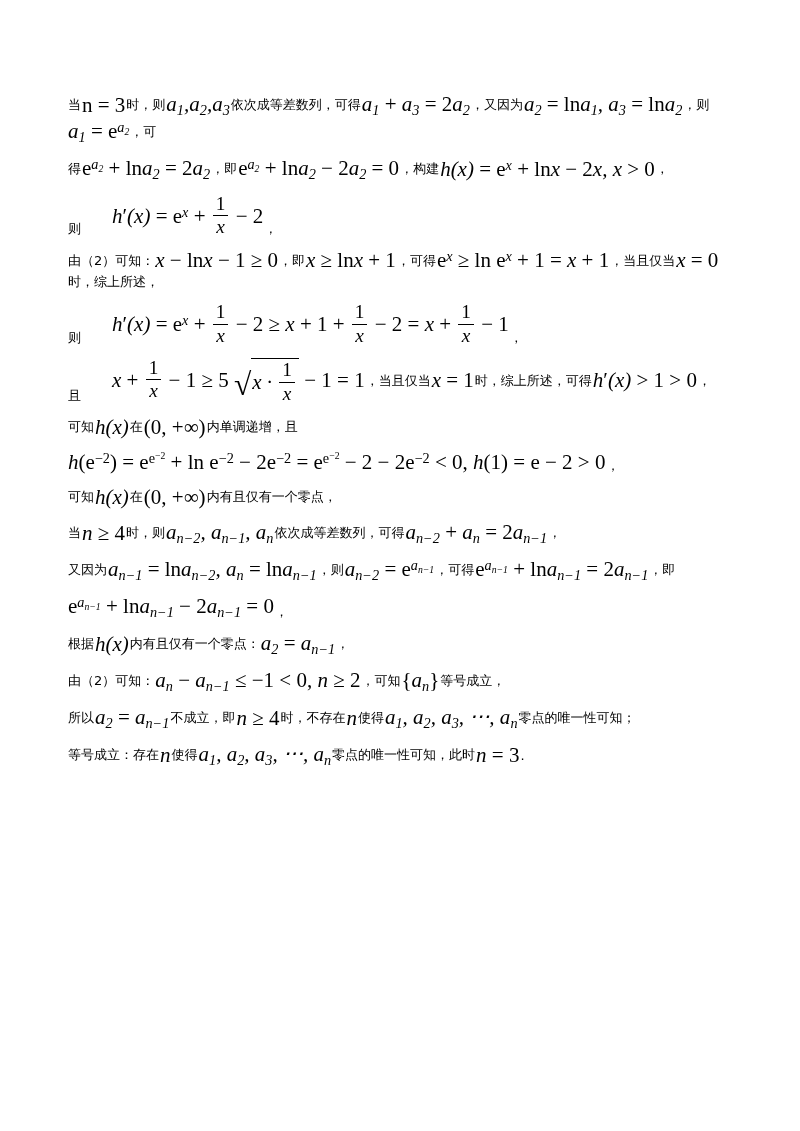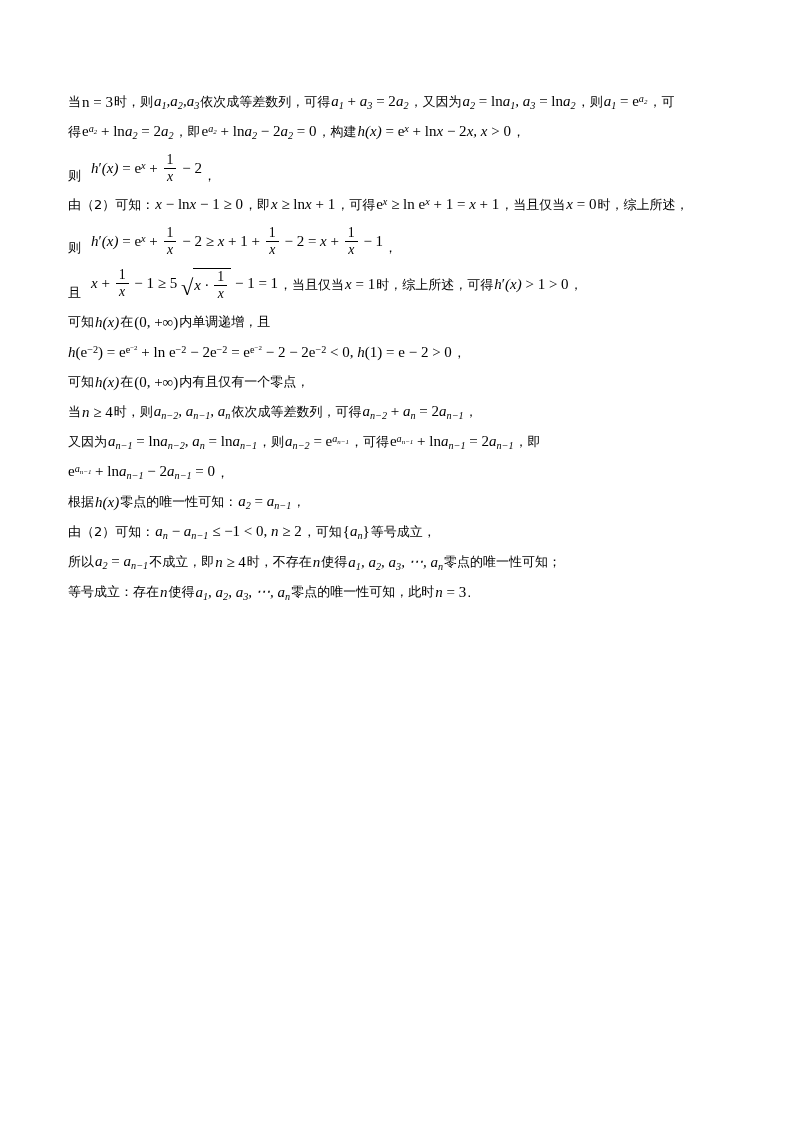--- a/index.html
+++ b/index.html
@@ -29,21 +29,21 @@
     top: 92px;
     width: 672px;
   }
   .cn {
     font-family: "DejaVu Sans", sans-serif;
     font-size: 13px;
   }
   .mth {
     font-family: "Liberation Serif", serif;
     font-style: italic;
-    font-size: 15px;
+    font-size: 21px;
     white-space: nowrap;
   }
   .mth .up {
     font-style: normal;
   }
   sub {
     font-size: 0.68em;
     vertical-align: -0.28em;
     font-style: italic;
   }
@@ -83,21 +83,21 @@
     border-top: 1px solid #000;
     padding: 0 2px 0 1px;
     display: inline-block;
     vertical-align: 0.12em;
   }
   .ml-left {
     display: inline-block;
     vertical-align: middle;
   }
   .indent-math {
-    margin-left: 9px;
+    margin-left: 30px;
   }
   .rowline {
     display: flex;
     align-items: center;
     flex-wrap: wrap;
     margin-bottom: 10px;
     min-height: 20px;
   }
   .rowline > * {
     margin-right: 1px;
@@ -229,21 +229,21 @@
     </div>
 
     <div class="rowline">
       <span class="mth"><span class="up">e</span><sup>a<sub>n−1</sub></sup> <span class="up">+ ln</span>a<sub>n−1</sub> <span class="up">− 2</span>a<sub>n−1</sub> <span class="up">= 0</span></span>
       <span class="cn" style="align-self:flex-end;">，</span>
     </div>
 
     <div class="rowline">
       <span class="cn">根据</span>
       <span class="mth">h(x)</span>
-      <span class="cn">零点的唯一性可知：</span>
+      <span class="cn">内有且仅有一个零点：</span>
       <span class="mth">a<sub>2</sub> <span class="up">=</span> a<sub>n−1</sub></span>
       <span class="cn">，</span>
     </div>
 
     <div class="rowline">
       <span class="cn">由（2）可知：</span>
       <span class="mth">a<sub>n</sub> <span class="up">−</span> a<sub>n−1</sub> <span class="up">≤ −1 &lt; 0,</span> n <span class="up">≥ 2</span></span>
       <span class="cn">，可知</span>
       <span class="mth"><span class="up">{</span>a<sub>n</sub><span class="up">}</span></span>
       <span class="cn">等号成立，</span>

